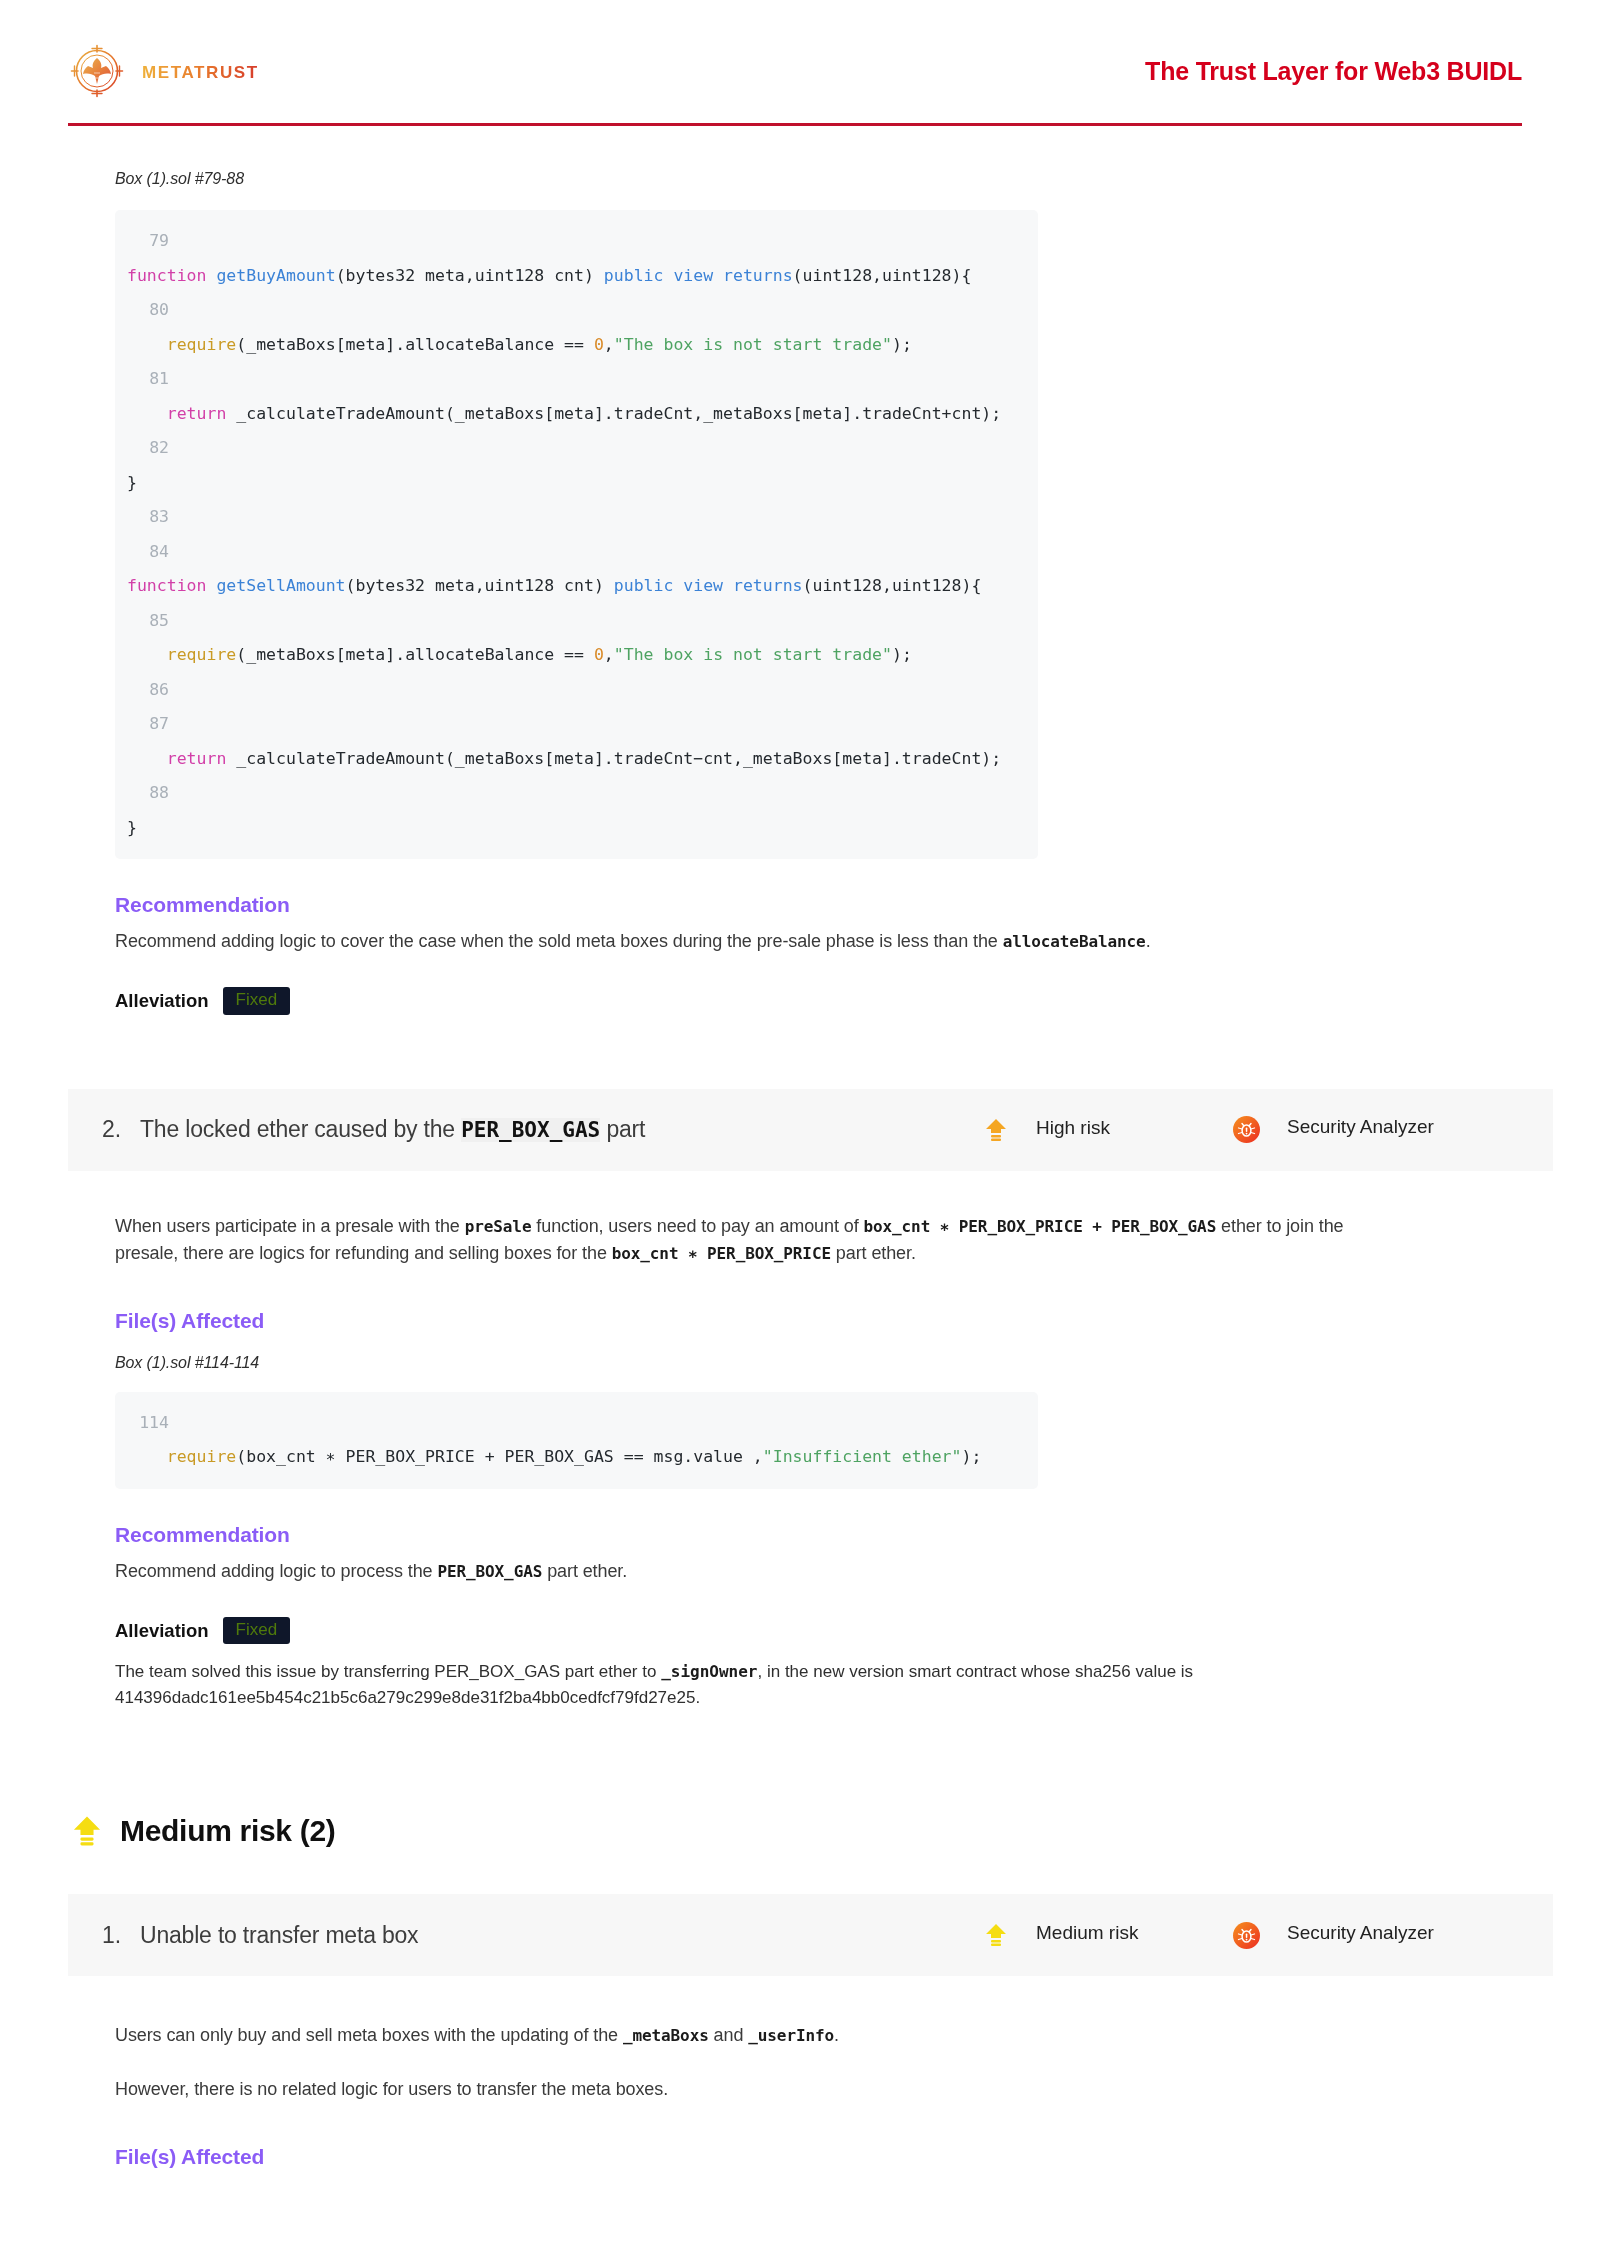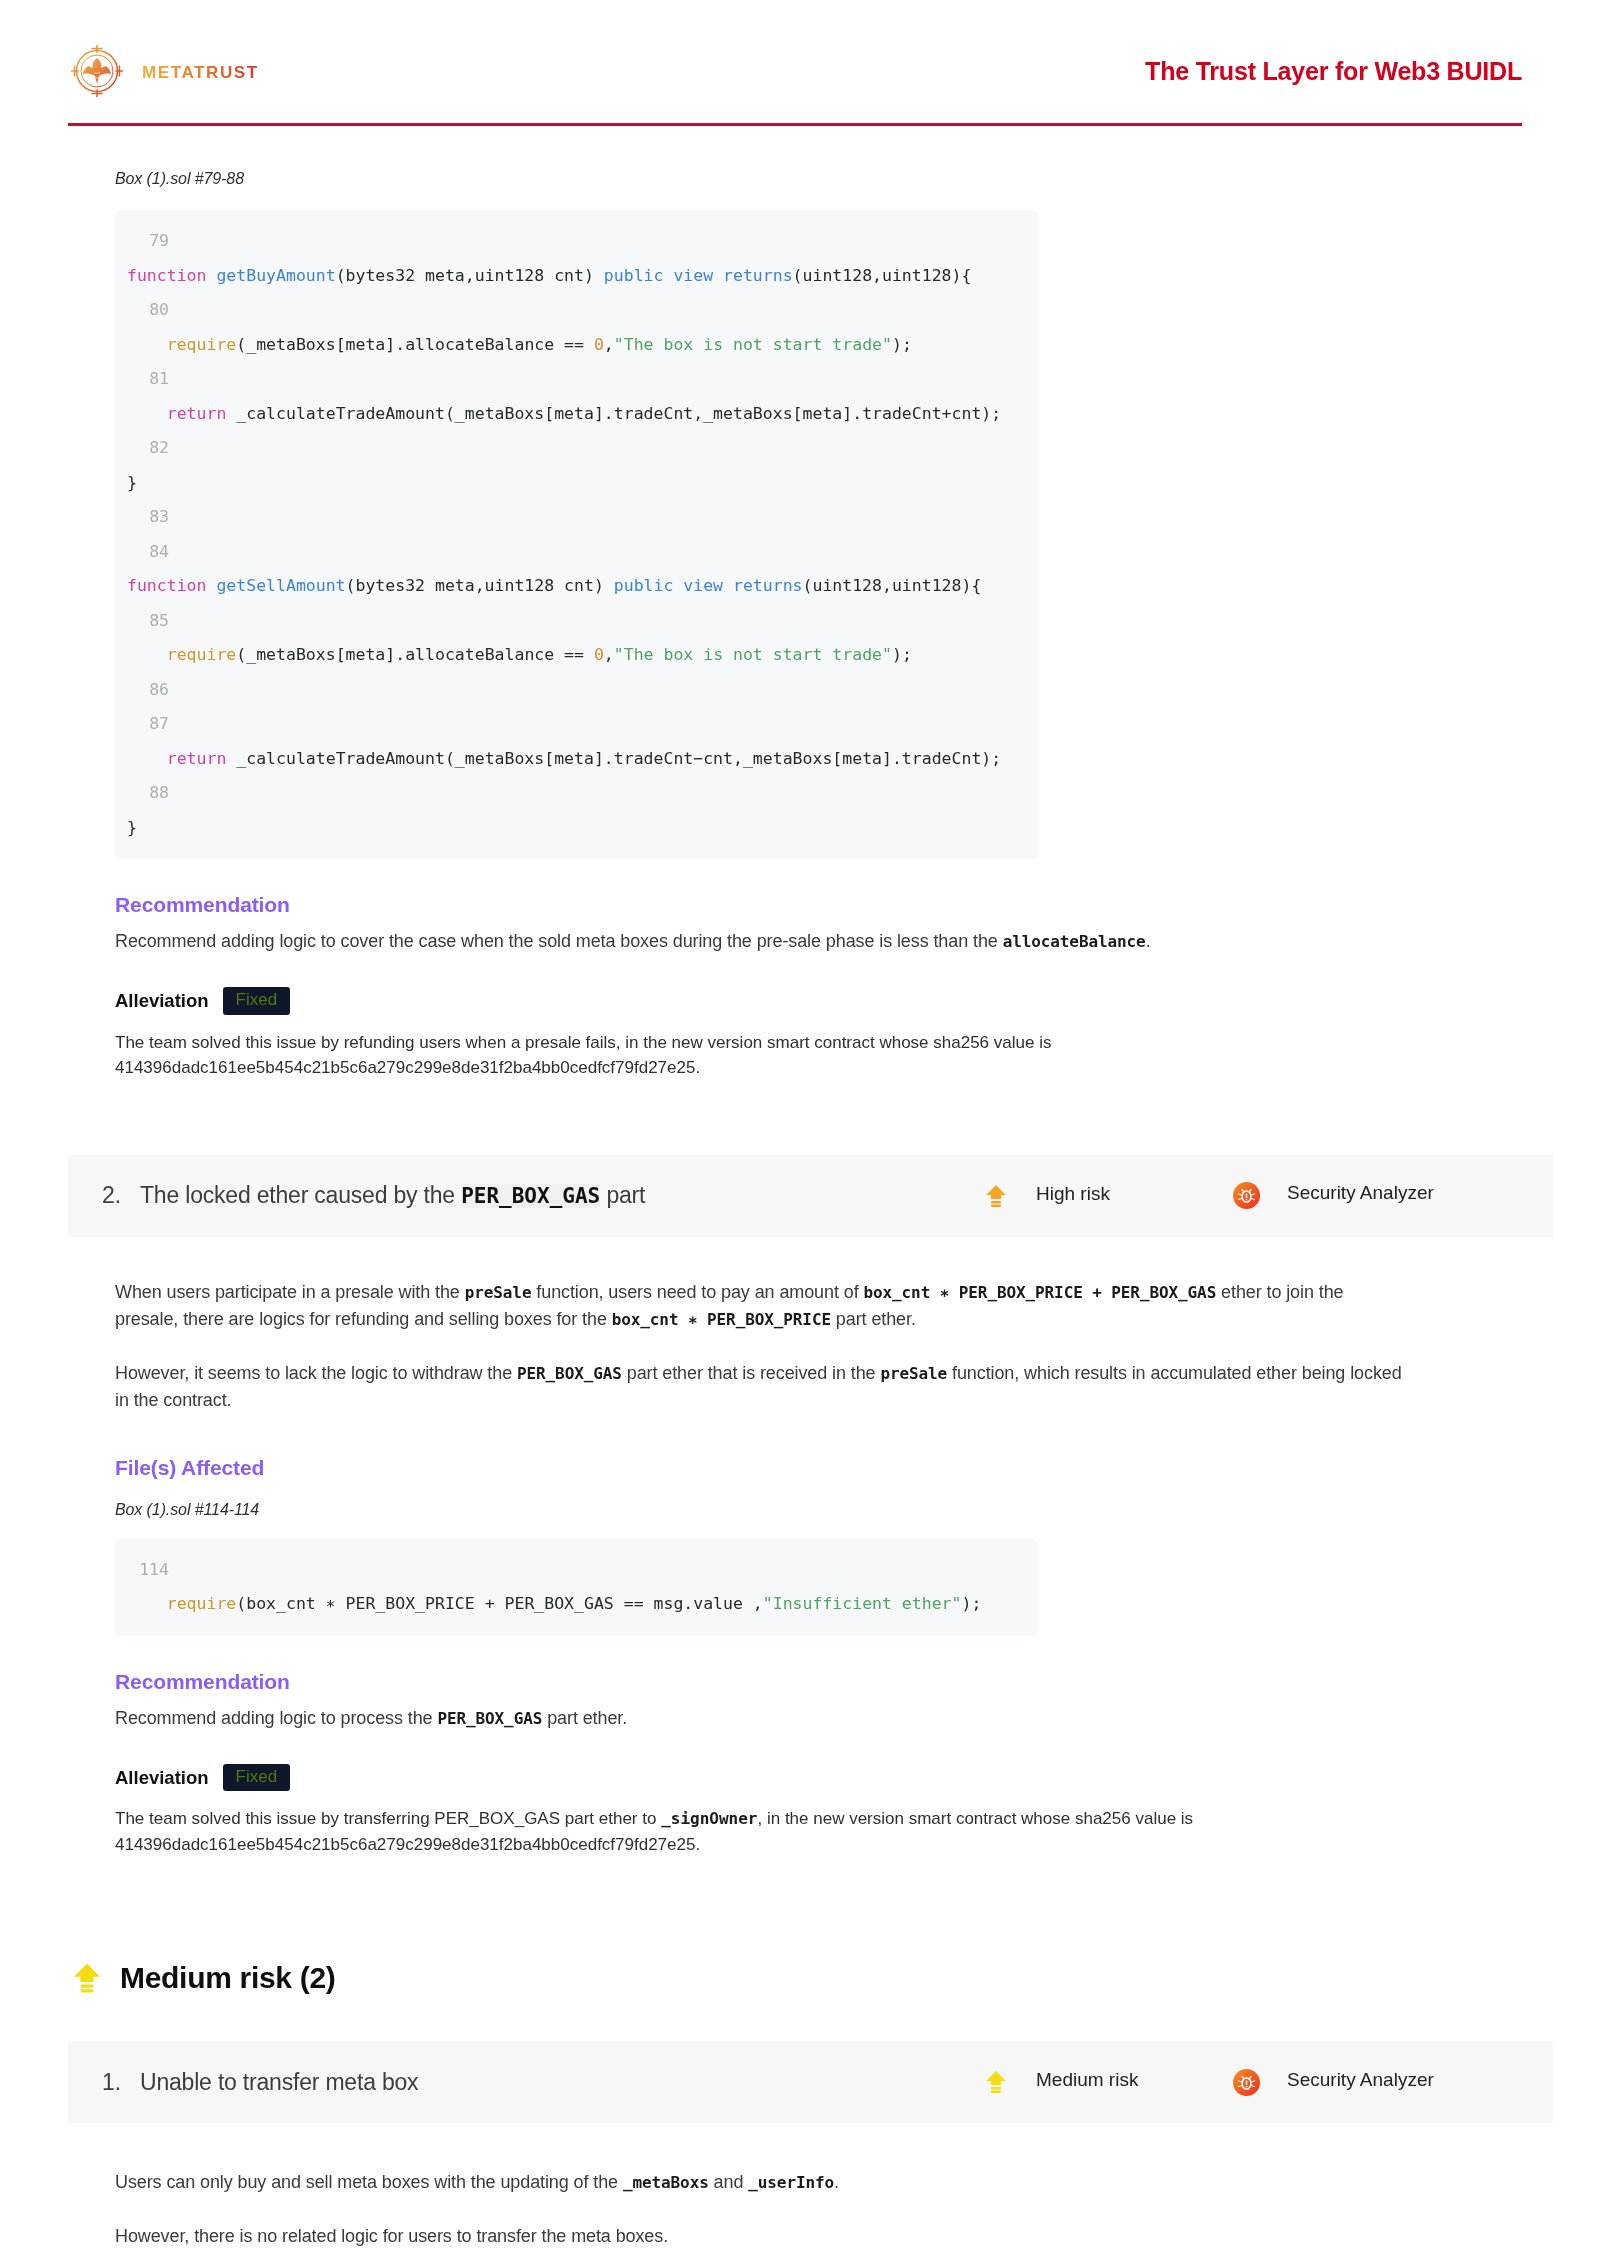--- a/index.html
+++ b/index.html
@@ -273,21 +273,20 @@
         <div class="code-line"><span class="ln">88</span><span class="code-text"><span class="t-pl">}</span></span></div>
       </div>
 
     <div class="sub-head">Recommendation</div>
     <div class="para"><span>Recommend adding logic to cover the case when the sold meta boxes during the pre-sale phase is less than the </span><span class="mono-inline">allocateBalance</span><span>.</span></div>
 
     <div class="allev-row">
       <span class="allev-label">Alleviation</span>
       <span class="badge-fixed">Fixed</span>
     </div>
-    <div class="allev-body">The team solved this issue by refunding users when a presale fails, in the new version smart contract whose sha256 value is 414396dadc161ee5b454c21b5c6a279c299e8de31f2ba4bb0cedfcf79fd27e25.</div>
 
     <div class="issue-bar">
       <span class="issue-num">2.</span>
       <span class="issue-title">
         <span>The locked ether caused by the </span><span class="mono-strong">PER_BOX_GAS</span><span> part</span>
       </span>
       <span class="meta-group risk">
         <span>
           <svg width="26" height="26" viewBox="0 0 26 26">
             <path d="M13 2 L23 12 L18 12 L18 16 L8 16 L8 12 L3 12 Z" fill="#f5a623"></path>
@@ -312,21 +311,20 @@
             <path d="M5.5 12 L9 13 M21.5 12 L18 13 M5.5 17.5 L9 16.5 M21.5 17.5 L18 16.5" stroke="#fff" stroke-width="1.3" stroke-linecap="round"></path>
             <rect x="12.8" y="11.5" width="1.5" height="4.5" rx="0.7" fill="#fff"></rect>
             <circle cx="13.55" cy="17.6" r="0.9" fill="#fff"></circle>
           </svg>
         </span>
         <span class="meta-label">Security Analyzer</span>
       </span>
     </div>
 
     <div class="para" style="margin-top:42px"><span>When users participate in a presale with the </span><span class="mono-inline">preSale</span><span> function, users need to pay an amount of </span><span class="mono-inline">box_cnt ∗ PER_BOX_PRICE + PER_BOX_GAS</span><span> ether to join the presale, there are logics for refunding and selling boxes for the </span><span class="mono-inline">box_cnt ∗ PER_BOX_PRICE</span><span> part ether.</span></div>
-    <div class="para" style="margin-top:27px"><span>However, it seems to lack the logic to withdraw the </span><span class="mono-inline">PER_BOX_GAS</span><span> part ether that is received in the </span><span class="mono-inline">preSale</span><span> function, which results in accumulated ether being locked in the contract.</span></div>
 
     <div class="sub-head" style="margin-top:42px">File(s) Affected</div>
     <div class="file-ref" style="margin-top:21px">Box (1).sol #114-114</div>
 
     <div class="code-block" style="margin-top:20px">
         <div class="code-line"><span class="ln">114</span><span class="code-text"><span class="t-pl">    </span><span class="t-req">require</span><span class="t-pl">(box_cnt ∗ PER_BOX_PRICE + PER_BOX_GAS == msg.value ,</span><span class="t-str">"Insufficient ether"</span><span class="t-pl">);</span></span></div>
       </div>
 
     <div class="sub-head" style="margin-top:34px">Recommendation</div>
     <div class="para"><span>Recommend adding logic to process the </span><span class="mono-inline">PER_BOX_GAS</span><span> part ether.</span></div>

